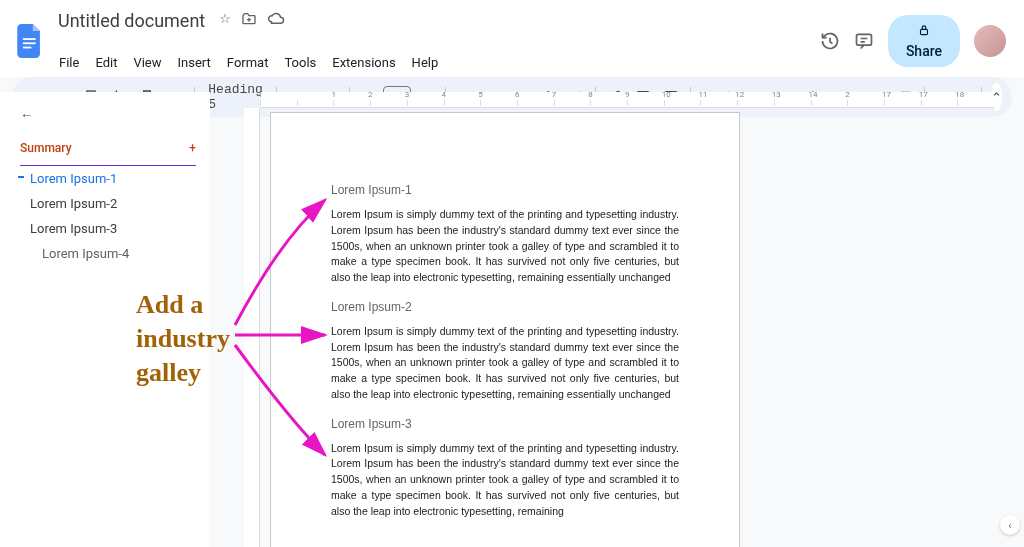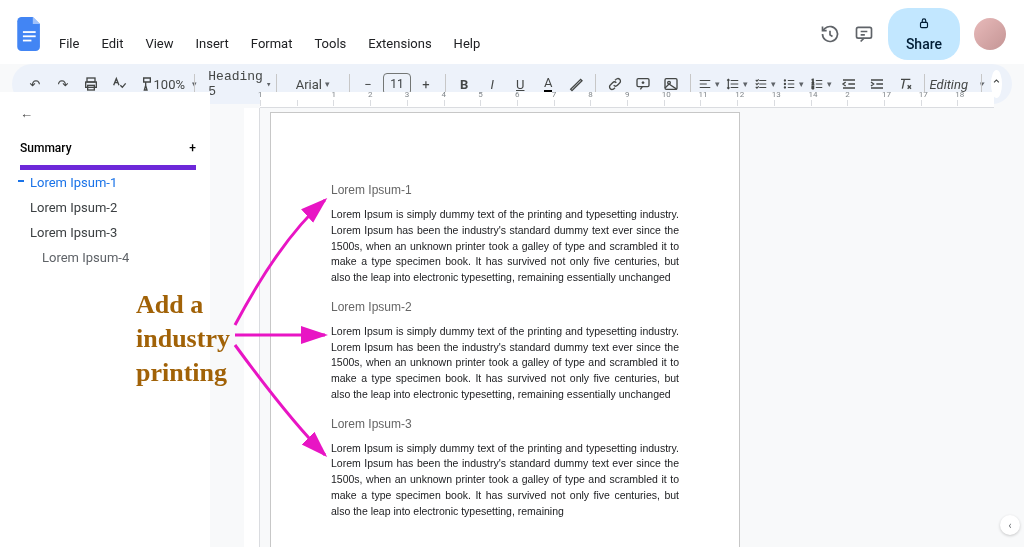--- a/index.html
+++ b/index.html
@@ -7,21 +7,21 @@
 
 
 .header { display: flex; align-items: center; padding: 8px 12px 4px 12px; background: #fff; }
 .logo { width: 36px; height: 36px; display: flex; align-items: center; justify-content: center; margin-right: 4px; }
 .logo svg { width: 26px; height: 34px; }
 .title-area { flex: 1; }
 .title-row { display: flex; align-items: center; gap: 8px; }
 .doc-title { font-size: 18px; color: #3c4043; padding: 2px 6px; }
 .title-icons { display: flex; gap: 10px; color: #5f6368; }
 .title-icons span { cursor: pointer; }
-.menu-row { display: flex; gap: 8px; margin-top: 19px; }
+.menu-row { display: flex; gap: 2px; margin-top: 19px; }
 .menu-item { padding: 3px 7px; font-size: 13px; color: #202124; cursor: pointer; border-radius: 4px; }
 .header-right { display: flex; align-items: center; gap: 14px; padding-right: 6px; }
 .hr-icon { color: #5f6368; cursor: pointer; display: flex; align-items: center; }
 .share-btn { background: #c2e7ff; color: #001d35; padding: 8px 18px; border-radius: 20px; font-size: 14px; font-weight: 500; display: flex; align-items: center; gap: 6px; cursor: pointer; flex-direction: column; }
 .avatar { width: 32px; height: 32px; border-radius: 50%; background: linear-gradient(135deg,#e8baba,#c49595); }
 
 
 .toolbar { display: flex; align-items: center; background: #edf2fa; margin: 0 12px; border-radius: 24px; padding: 3px 10px; gap: 2px; height: 40px; }
 .tb { display: flex; align-items: center; justify-content: center; min-width: 26px; height: 26px; color: #444746; cursor: pointer; border-radius: 4px; font-size: 13px; }
 .tb-sep { width: 1px; height: 20px; background: #c7c7c7; margin: 0 4px; }
@@ -30,21 +30,21 @@
 .tb-font { min-width: 60px; }
 .fontsize { display: flex; align-items: center; gap: 2px; }
 .fontsize .box { border: 1px solid #747775; border-radius: 4px; width: 28px; height: 22px; display: flex; align-items: center; justify-content: center; font-size: 12px; }
 .edit-btn { margin-left: auto; display: flex; align-items: center; gap: 8px; padding: 0 10px; font-style: italic; }
 .chevup { width: 28px; height: 28px; border-radius: 50%; background: #fff; display: flex; align-items: center; justify-content: center; color: #444746; margin-left: 4px; }
 
 
 .main { display: flex; position: absolute; top: 92px; left: 0; right: 0; bottom: 0; }
 .sidebar { width: 210px; padding: 14px 14px 14px 20px; background: #fff; }
 .back-arrow { color: #444; margin-bottom: 14px; cursor: pointer; }
-.summary-row { display: flex; justify-content: space-between; align-items: center; padding: 6px 0 10px 0; border-bottom: 5px solid #6d28d9; color: #000000; font-size: 12px; font-weight: 500; }
+.summary-row { display: flex; justify-content: space-between; align-items: center; padding: 6px 0 10px 0; border-bottom: 1px solid #6d28d9; color: #c2410c; font-size: 12px; font-weight: 500; }
 .outline-label { font-size: 11px; font-weight: 500; color: #3c4043; margin: 18px 0 10px 0; }
 .outline-item { font-size: 13px; padding: 5px 0 5px 10px; color: #3c4043; cursor: pointer; position: relative; }
 .outline-item.active { color: #1a73e8; }
 .outline-item.active::before { content: ""; position: absolute; left: -2px; top: 10px; width: 6px; height: 2px; background: #1a73e8; }
 .outline-item.sub { padding-left: 22px; color: #5f6368; }
 
 .doc-area { flex: 1; position: relative; overflow: hidden; }
 .ruler-h { position: absolute; top: 0; left: 50px; right: 30px; height: 16px; background: #fff; border-bottom: 1px solid #dadce0; font-size: 8px; color: #80868b; display: flex; align-items: flex-end; padding-bottom: 1px; }
 .ruler-h .tick { flex: 1; text-align: center; border-left: 1px solid #dadce0; height: 6px; position: relative; }
 .ruler-h .tick span { position: absolute; top: -10px; left: -3px; }
@@ -67,20 +67,33 @@
   <div class="logo">
     <svg viewBox="0 0 36 48">
         <path fill="#4285f4" d="M6 0h16l10 10v32a6 6 0 0 1-6 6H6a6 6 0 0 1-6-6V6a6 6 0 0 1 6-6z"></path>
         <path fill="#a1c2fa" d="M22 0l10 10H22z"></path>
         <rect x="8" y="20" width="18" height="2.5" fill="#fff"></rect>
         <rect x="8" y="26" width="18" height="2.5" fill="#fff"></rect>
         <rect x="8" y="32" width="12" height="2.5" fill="#fff"></rect>
       </svg>
   </div>
   <div class="title-area">
+    <div class="title-row">
+      <span class="doc-title">Untitled document</span>
+      <div class="title-icons">
+        <span>☆</span>
+        <span><svg width="16" height="16" viewBox="0 0 24 24" fill="none" stroke="#5f6368" stroke-width="2">
+              <path d="M3 7l2-3h5l2 3h8a1 1 0 0 1 1 1v10a1 1 0 0 1-1 1H4a1 1 0 0 1-1-1V7z"></path>
+              <path d="M12 10v6m-3-3h6"></path>
+            </svg></span>
+        <span><svg width="18" height="14" viewBox="0 0 24 18" fill="none" stroke="#5f6368" stroke-width="2">
+              <path d="M6 14a4 4 0 1 1 .8-7.93A6 6 0 0 1 18 8a4 4 0 0 1 0 8H6z"></path>
+            </svg></span>
+      </div>
+    </div>
     <div class="menu-row">
       <span class="menu-item">File</span>
       <span class="menu-item">Edit</span>
       <span class="menu-item">View</span>
       <span class="menu-item">Insert</span>
       <span class="menu-item">Format</span>
       <span class="menu-item">Tools</span>
       <span class="menu-item">Extensions</span>
       <span class="menu-item">Help</span>
     </div>
@@ -330,21 +343,21 @@
       <h5>Lorem Ipsum-3</h5>
       <p>Lorem Ipsum is simply dummy text of the printing and typesetting industry. Lorem Ipsum has been the industry's standard dummy text ever since the 1500s, when an unknown printer took a galley of type and scrambled it to make a type specimen book. It has survived not only five centuries, but also the leap into electronic typesetting, remaining</p>
     </div>
     <div class="show-side">‹</div>
   </div>
 </div>
 
 <div class="annotation">
   <div>Add a</div>
   <div>industry</div>
-  <div>printing</div>
+  <div>galley</div>
 </div>
 <svg class="arrows">
   <defs>
       <marker id="ah" markerWidth="10" markerHeight="10" refX="8" refY="3" orient="auto">
         <path d="M0,0 L0,6 L9,3 z" fill="#e815c4"></path>
       </marker>
     </defs>
   <path d="M235 325 Q280 240 325 200" stroke="#e815c4" stroke-width="3" fill="none" marker-end="url(#ah)"></path>
   <path d="M235 335 Q290 335 325 335" stroke="#e815c4" stroke-width="3" fill="none" marker-end="url(#ah)"></path>
   <path d="M235 345 Q290 420 325 455" stroke="#e815c4" stroke-width="3" fill="none" marker-end="url(#ah)"></path>

